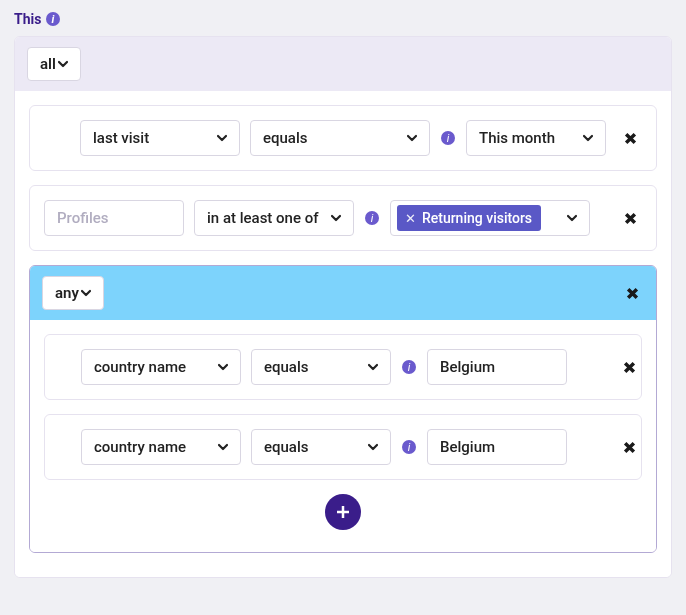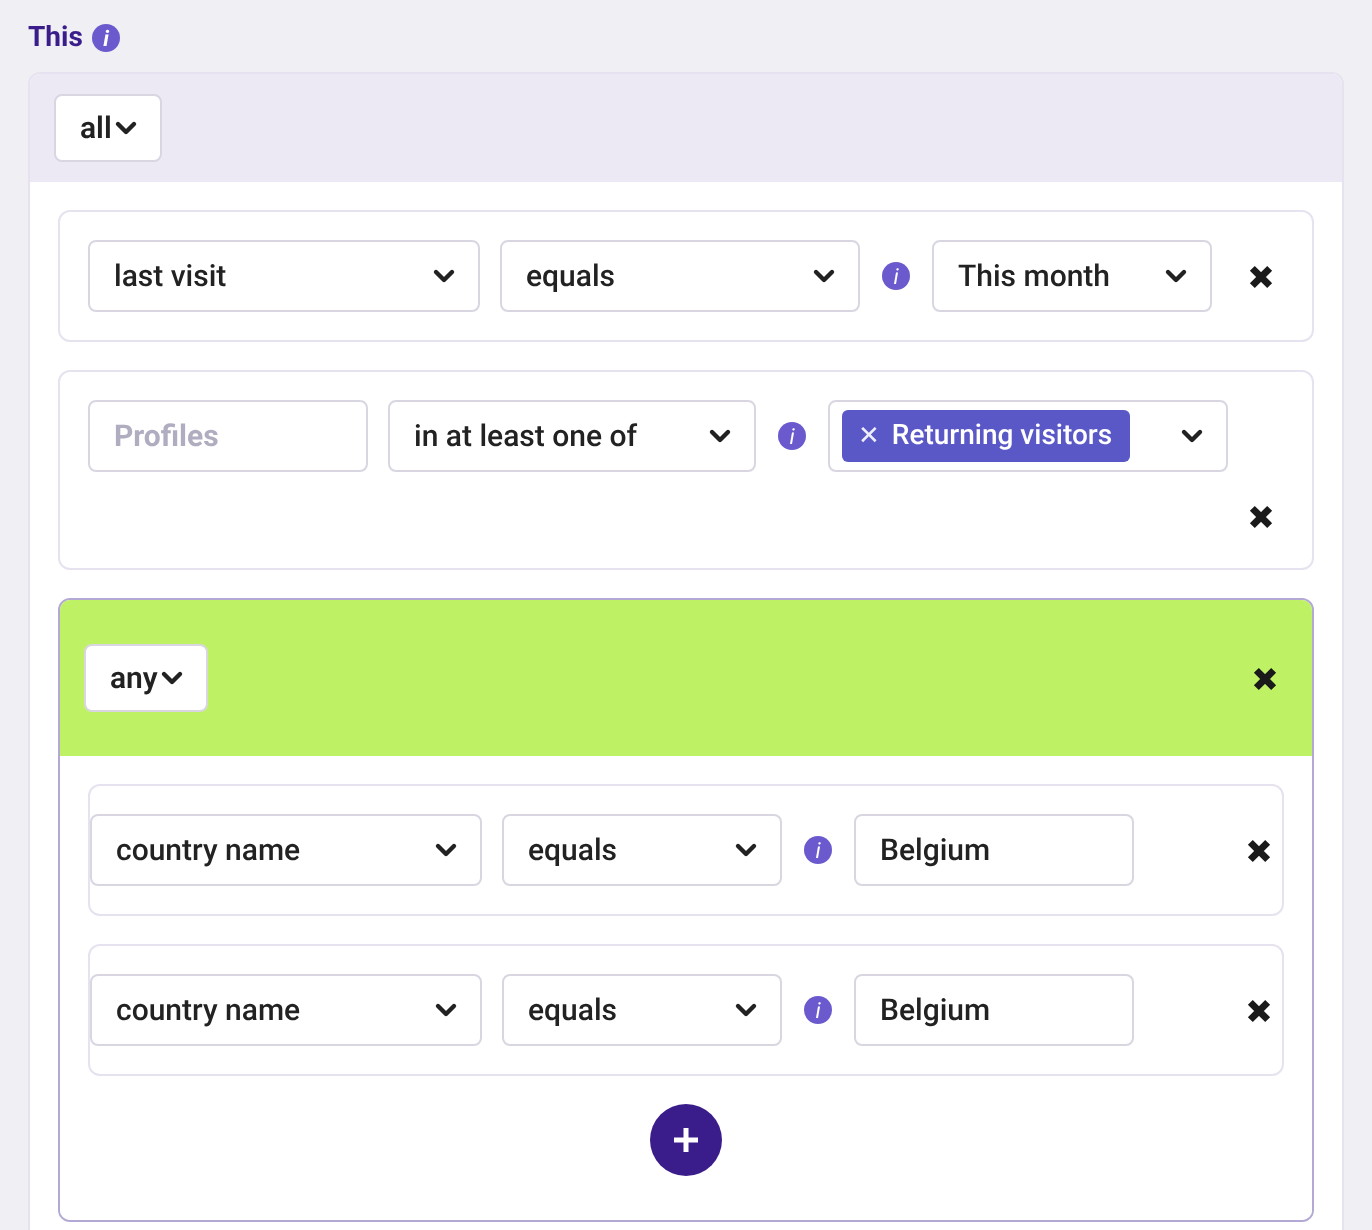--- a/index.html
+++ b/index.html
@@ -11,36 +11,36 @@
   .panel-top { background: #ece9f5; padding: 10px 12px; }
   .panel-body { background: #fff; padding: 14px 14px 24px 14px; }
   .select-pill { background: #fff; border: 1px solid #d9d6e2; border-radius: 4px; padding: 7px 10px 7px 12px; display: inline-flex; align-items: center; cursor: pointer; font-size: 15px; color: #222; font-weight: 600; }
   .select-pill .chev { margin-left: auto; }
   .chev { width: 14px; height: 14px; display: inline-flex; align-items: center; justify-content: center; }
   .chev svg { width: 12px; height: 12px; stroke: #222; }
   .rule-row { border: 1px solid #e6e2ef; border-radius: 6px; padding: 14px 14px; background: #fff; margin-bottom: 14px; }
   .rule-row-inner { display: flex; flex-wrap: wrap; align-items: center; gap: 10px; }
   .rule-row-below { display: flex; justify-content: flex-end; margin-top: 10px; }
   .field-select { flex: 0 0 auto; min-width: 140px; background: #fff; border: 1px solid #d9d6e2; border-radius: 4px; padding: 8px 10px 8px 12px; display: inline-flex; align-items: center; justify-content: space-between; gap: 10px; cursor: pointer; font-size: 15px; color: #222; font-weight: 500; }
-  .field-select.placeholder { color: #b1adc0; font-weight: bold; }
-  .w-200 { width: 196px; }
+  .field-select.placeholder { color: #b1adc0; }
+  .w-200 { width: 160px; margin-left: 36px; }
   .w-180 { width: 180px; }
-  .w-160 { width: 184px; }
+  .w-160 { width: 160px; }
   .w-140 { width: 140px; }
   .w-130 { width: 130px; }
   .btn-close { width: 24px; height: 24px; display: inline-flex; align-items: center; justify-content: center; cursor: pointer; background: transparent; border: none; margin-left: auto; }
   .btn-close svg { width: 13px; height: 13px; stroke: #1a1a1a; stroke-width: 3.2; }
   .toggle { display: inline-flex; align-items: center; background: #55d6a0; border-radius: 999px; padding: 4px 6px 4px 12px; gap: 8px; cursor: pointer; }
   .toggle .toggle-label { color: #fff; font-weight: 700; font-size: 14px; }
   .toggle .knob { width: 16px; height: 16px; background: #fff; border-radius: 50%; }
   .chip-select { display: inline-flex; align-items: center; gap: 4px; background: #fff; border: 1px solid #d9d6e2; border-radius: 4px; padding: 4px 10px 4px 6px; min-width: 200px; justify-content: space-between; cursor: pointer; }
   .chip { display: inline-flex; align-items: center; gap: 6px; background: #5a58c6; color: #fff; border-radius: 3px; padding: 5px 9px 5px 8px; font-size: 14px; font-weight: 500; }
   .chip .x { font-size: 13px; opacity: 0.9; }
   .subgroup { border: 1px solid #b3a9d4; border-radius: 6px; background: #fff; overflow: hidden; }
-  .subgroup-top { background: #bef264; padding: 22px 12px; display: flex; align-items: center; justify-content: space-between; }
+  .subgroup-top { background: #7dd3fc; padding: 10px 12px; display: flex; align-items: center; justify-content: space-between; }
   .subgroup-body { padding: 14px 14px 22px 14px; background: #fff; }
   .sub-row { border: 1px solid #e6e2ef; border-radius: 6px; padding: 14px 0; background: #fff; margin-bottom: 14px; display: flex; align-items: center; gap: 10px; }
   .add-btn { width: 36px; height: 36px; border-radius: 50%; background: #3a1d8a; color: #fff; border: none; display: flex; align-items: center; justify-content: center; cursor: pointer; margin: 0 auto; }
   .add-btn svg { width: 16px; height: 16px; stroke: #fff; stroke-width: 2.5; }
 </style>
 </head>
 <body>
 
 <div class="rules-header">
   <span>This</span>

